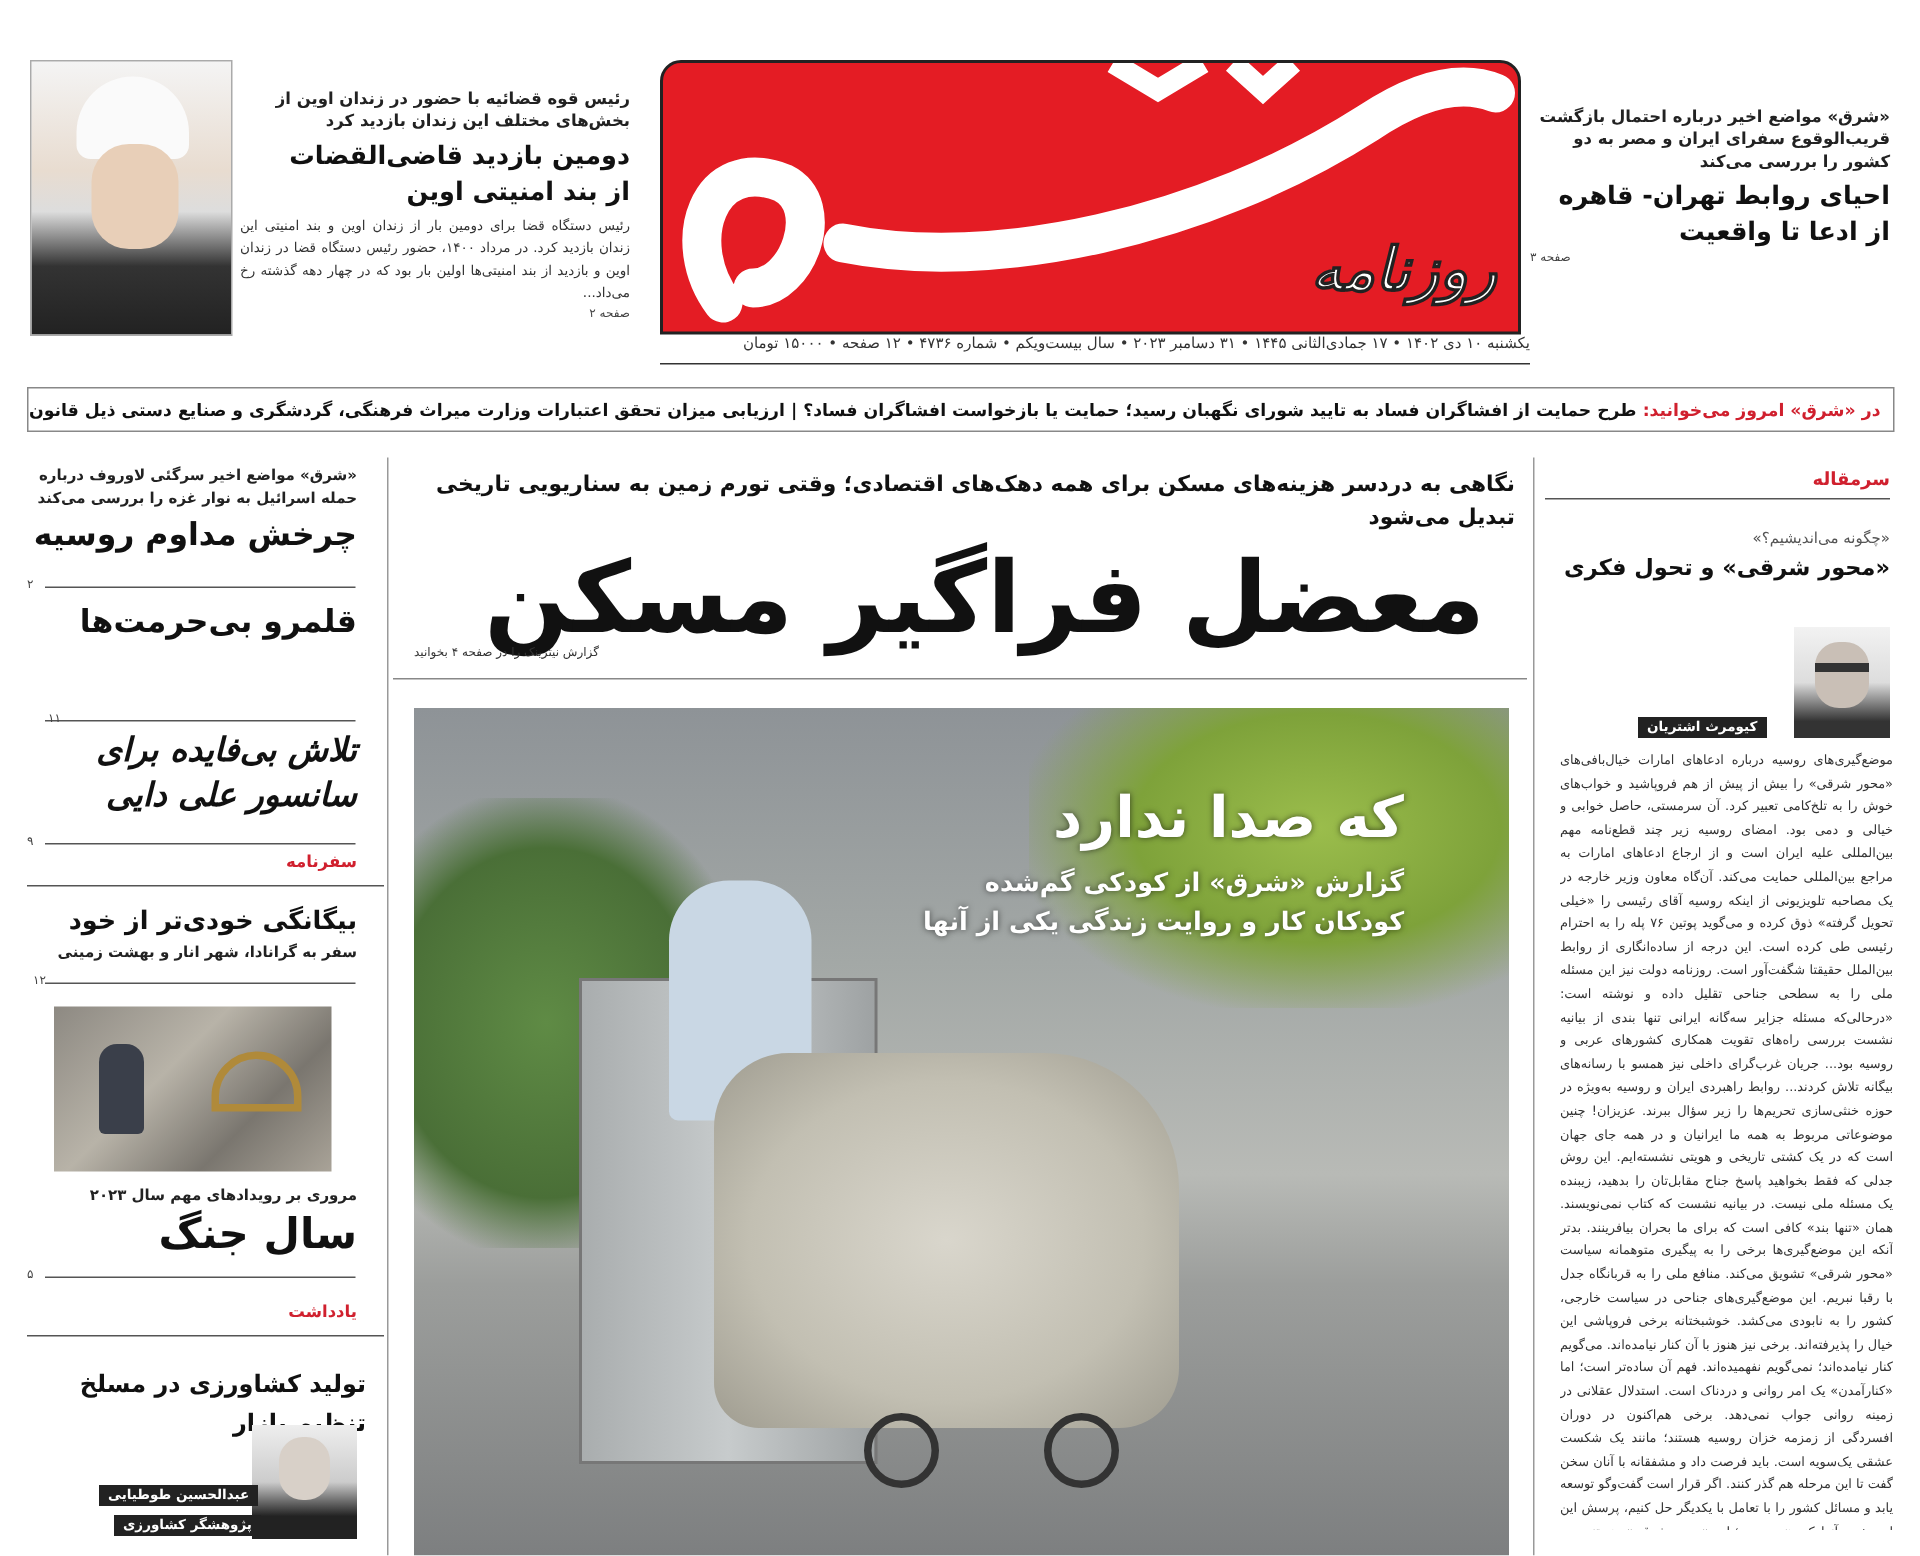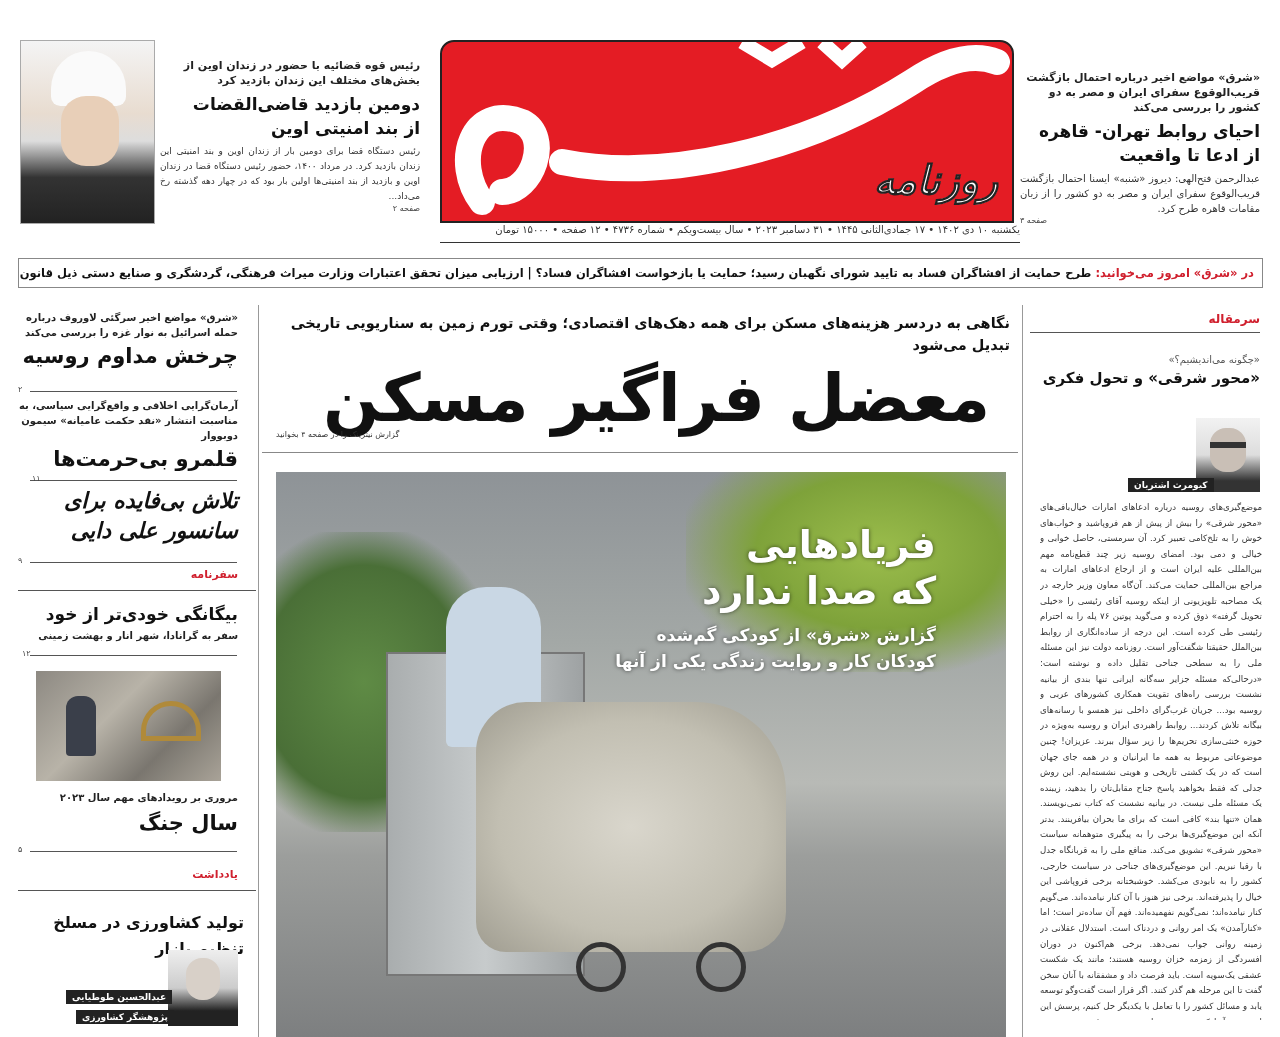--- a/index.html
+++ b/index.html
@@ -45,21 +45,20 @@
   </svg>
   <span class="sub">روزنامه</span>
 </div>
 <div id="dateline" class="abs">یکشنبه ۱۰ دی ۱۴۰۲ • ۱۷ جمادی‌الثانی ۱۴۴۵ • ۳۱ دسامبر ۲۰۲۳ • سال بیست‌ویکم • شماره ۴۷۳۶ • ۱۲ صفحه • ۱۵۰۰۰ تومان</div>
 <div class="rule" style="left:440px; top:242px; width:580px; background:#333;"></div>
 
 <div class="abs" style="right:20px; top:70px; width:240px;">
   <div class="kicker">«شرق» مواضع اخیر درباره احتمال بازگشت قریب‌الوقوع سفرای ایران و مصر به دو کشور را بررسی می‌کند</div>
   <div class="bold" style="font-size:17px; line-height:24px; margin-top:4px;">احیای روابط تهران- قاهره</div>
   <div class="bold" style="font-size:17px; line-height:24px;">از ادعا تا واقعیت</div>
-  <div class="body-txt" style="font-size:10px; margin-top:4px;">عبدالرحمن فتح‌الهی: دیروز «شنبه» ایسنا احتمال بازگشت قریب‌الوقوع سفرای ایران و مصر به دو کشور را از زبان مقامات قاهره طرح کرد.</div>
   <div class="pageref" style="text-align:left;">صفحه ۳</div>
 </div>
 
 <div class="photo" style="left:20px; top:40px; width:133px; height:182px; background:linear-gradient(#f4f4f4 0%,#e8dcd0 40%,#ddd 55%,#333 75%,#222 100%); border:1px solid #aaa;">
   <div style="position:absolute; left:30px; top:10px; width:75px; height:55px; background:#fafafa; border-radius:40px 40px 10px 10px;"></div>
   <div style="position:absolute; left:40px; top:55px; width:58px; height:70px; background:#e8cfb8; border-radius:25px;"></div>
 </div>
 <div class="abs" style="left:160px; top:58px; width:260px;">
   <div class="kicker">رئیس قوه قضائیه با حضور در زندان اوین از بخش‌های مختلف این زندان بازدید کرد</div>
   <div class="bold" style="font-size:17px; line-height:24px; margin-top:4px;">دومین بازدید قاضی‌القضات</div>
@@ -85,36 +84,34 @@
 
 <div class="photo" style="left:276px; top:472px; width:730px; height:565px; background:linear-gradient(180deg,#8e9397 0%,#a3a8a6 30%,#b8bab6 55%,#9c9e9c 68%,#7d7f80 100%);">
   <div style="position:absolute; left:0; top:60px; width:220px; height:300px; background:radial-gradient(ellipse at 40% 50%,#5f8b45 0%,#4a6f37 55%,transparent 75%);"></div>
   <div style="position:absolute; right:0; top:0; width:320px; height:200px; background:radial-gradient(ellipse at 60% 40%,#9bbd4c 0%,#7ea23a 45%,transparent 75%);"></div>
   <div style="position:absolute; left:110px; top:180px; width:195px; height:320px; background:linear-gradient(90deg,#a9adae,#c7cbcc,#9ea2a3); border:2px solid #777;"></div>
   <div style="position:absolute; left:170px; top:115px; width:95px; height:160px; background:#c9d7e4; border-radius:40px 40px 6px 6px;"></div>
   <div style="position:absolute; left:200px; top:230px; width:310px; height:250px; background:radial-gradient(ellipse at 50% 50%,#d9d6cc 0%,#c2bfb2 60%,#9f9c90 100%); border-radius:50px 90px 40px 30px;"></div>
   <div style="position:absolute; left:300px; top:470px; width:40px; height:40px; border:5px solid #333; border-radius:50%;"></div>
   <div style="position:absolute; left:420px; top:470px; width:40px; height:40px; border:5px solid #333; border-radius:50%;"></div>
   <div style="position:absolute; right:70px; top:50px; text-align:right; color:#fff; text-shadow:0 0 4px rgba(0,0,0,0.6);">
-    <div class="bold" style="font-size:38px; line-height:46px;">فریادهایی</div>
     <div class="bold" style="font-size:38px; line-height:46px;">که صدا ندارد</div>
     <div class="bold" style="font-size:17px; line-height:26px; margin-top:8px;">گزارش «شرق» از کودکی گم‌شده</div>
     <div class="bold" style="font-size:17px; line-height:26px;">کودکان کار و روایت زندگی یکی از آنها</div>
   </div>
 </div>
 
 <div class="abs" style="left:18px; top:310px; width:220px;">
   <div class="kicker" style="font-size:10px;">«شرق» مواضع اخیر سرگئی لاوروف درباره حمله اسرائیل به نوار غزه را بررسی می‌کند</div>
   <div class="bold" style="font-size:21px; line-height:32px;">چرخش مداوم روسیه</div>
 </div>
 <div class="rule" style="left:30px; top:391px; width:207px;"></div>
 <div class="abs pageref" style="left:18px; top:385px;">۲</div>
 
 <div class="abs" style="left:18px; top:398px; width:220px;">
-  <div class="kicker" style="font-size:10px;">آرمان‌گرایی اخلاقی و واقع‌گرایی سیاسی، به مناسبت انتشار «نقد حکمت عامیانه» سیمون دوبووار</div>
   <div class="bold" style="font-size:21px; line-height:32px;">قلمرو بی‌حرمت‌ها</div>
 </div>
 <div class="rule" style="left:30px; top:480px; width:207px;"></div>
 <div class="abs pageref" style="left:32px; top:474px;">۱۱</div>
 
 <div class="abs" style="left:18px; top:486px; width:220px;font-style:italic;">
   <div class="bold" style="font-size:22px; line-height:30px;">تلاش بی‌فایده برای سانسور علی دایی</div>
 </div>
 <div class="rule" style="left:30px; top:562px; width:207px;"></div>
 <div class="abs pageref" style="left:18px; top:556px;">۹</div>
@@ -127,21 +124,21 @@
 </div>
 <div class="rule" style="left:30px; top:655px; width:207px;"></div>
 <div class="abs pageref" style="left:22px; top:649px;">۱۲</div>
 
 <div class="photo" style="left:36px; top:671px; width:185px; height:110px; background:linear-gradient(135deg,#8d8982 0%,#b8b3a8 40%,#7a766f 70%,#a9a398 100%);">
   <div style="position:absolute; left:30px; top:25px; width:30px; height:60px; background:#3a3f4a; border-radius:12px 12px 4px 4px;"></div>
   <div style="position:absolute; right:20px; top:30px; width:50px; height:30px; border:5px solid #b08a3a; border-radius:30px 30px 0 0;"></div>
 </div>
 <div class="abs" style="left:18px; top:790px; width:220px;">
   <div class="kicker" style="font-size:10px;">مروری بر رویدادهای مهم سال ۲۰۲۳</div>
-  <div class="bold" style="font-size:21px; line-height:36px;text-align:right;">سال جنگ</div>
+  <div class="bold" style="font-size:28px; line-height:36px;text-align:right;">سال جنگ</div>
 </div>
 <div class="rule" style="left:30px; top:851px; width:207px;"></div>
 <div class="abs pageref" style="left:18px; top:845px;">۵</div>
 
 <div class="abs red bold" style="left:18px; top:868px; width:220px; font-size:11px;">یادداشت</div>
 <div class="rule" style="left:18px; top:890px; width:238px;"></div>
 <div class="abs bold" style="left:14px; top:910px; width:230px; font-size:16px; line-height:26px;">تولید کشاورزی در مسلخ تنظیم بازار</div>
 <div class="photo" style="left:168px; top:950px; width:70px; height:76px; background:linear-gradient(#eee 0%,#ccc 50%,#222 80%);">
   <div style="position:absolute; left:18px; top:8px; width:34px; height:42px; background:#d8d0c8; border-radius:16px;"></div>
 </div>
@@ -151,17 +148,17 @@
 <div class="abs red bold" style="right:20px; top:312px; font-size:12px; letter-spacing:2px;">سرمقاله</div>
 <div class="rule" style="left:1030px; top:332px; width:230px;"></div>
 <div class="abs" style="right:20px; top:354px; width:220px;">
   <div style="font-size:10px; color:#555;">«چگونه می‌اندیشیم؟»</div>
   <div class="bold" style="font-size:15px; line-height:26px;">«محور شرقی» و تحول فکری</div>
 </div>
 <div class="photo" style="left:1196px; top:418px; width:64px; height:74px; background:linear-gradient(#f2f2f2 0%,#ddd 50%,#333 85%);">
   <div style="position:absolute; left:14px; top:10px; width:36px; height:44px; background:#c9bfb6; border-radius:16px;"></div>
   <div style="position:absolute; left:14px; top:24px; width:36px; height:6px; background:#333;"></div>
 </div>
-<div class="name-tag" style="left:1128px; top:478px;text-align:right;">کیومرث اشتریان</div>
+<div class="name-tag" style="left:1092px; top:478px;text-align:right;">کیومرث اشتریان</div>
 <div class="abs body-txt" style="left:1040px; top:500px; width:222px; height:520px; overflow:hidden; font-size:8.6px; line-height:15.6px;">
   <span>موضع‌گیری‌های روسیه درباره ادعاهای امارات خیال‌بافی‌های «محور شرقی» را بیش از پیش از هم فروپاشید و خواب‌های خوش را به تلخ‌کامی تعبیر کرد. آن سرمستی، حاصل خوابی و خیالی و دمی بود. امضای روسیه زیر چند قطع‌نامه مهم بین‌المللی علیه ایران است و از ارجاع ادعاهای امارات به مراجع بین‌المللی حمایت می‌کند. آن‌گاه معاون وزیر خارجه در یک مصاحبه تلویزیونی از اینکه روسیه آقای رئیسی را «خیلی تحویل گرفته» ذوق کرده و می‌گوید پوتین ۷۶ پله را به احترام رئیسی طی کرده است. این درجه از ساده‌انگاری از روابط بین‌الملل حقیقتا شگفت‌آور است. روزنامه دولت نیز این مسئله ملی را به سطحی جناحی تقلیل داده و نوشته است: «درحالی‌که مسئله جزایر سه‌گانه ایرانی تنها بندی از بیانیه نشست بررسی راه‌های تقویت همکاری کشورهای عربی و روسیه بود... جریان غرب‌گرای داخلی نیز همسو با رسانه‌های بیگانه تلاش کردند... روابط راهبردی ایران و روسیه به‌ویژه در حوزه خنثی‌سازی تحریم‌ها را زیر سؤال ببرند. عزیزان! چنین موضوعاتی مربوط به همه ما ایرانیان و در همه جای جهان است که در یک کشتی تاریخی و هویتی نشسته‌ایم. این روش جدلی که فقط بخواهید پاسخ جناح مقابل‌تان را بدهید، زیبنده یک مسئله ملی نیست. در بیانیه نشست که کتاب نمی‌نویسند. همان «تنها بند» کافی است که برای ما بحران بیافرینند. بدتر آنکه این موضع‌گیری‌ها برخی را به پیگیری متوهمانه سیاست «محور شرقی» تشویق می‌کند. منافع ملی را به قربانگاه جدل با رقبا نبریم. این موضع‌گیری‌های جناحی در سیاست خارجی، کشور را به نابودی می‌کشد. خوشبختانه برخی فروپاشی این خیال را پذیرفته‌اند. برخی نیز هنوز با آن کنار نیامده‌اند. می‌گویم کنار نیامده‌اند؛ نمی‌گویم نفهمیده‌اند. فهم آن ساده‌تر است؛ اما «کنارآمدن» یک امر روانی و دردناک است. استدلال عقلانی در زمینه روانی جواب نمی‌دهد. برخی هم‌اکنون در دوران افسردگی از زمزمه خزان روسیه هستند؛ مانند یک شکست عشقی یک‌سویه است. باید فرصت داد و مشفقانه با آنان سخن گفت تا این مرحله هم گذر کنند. اگر قرار است گفت‌وگو توسعه یابد و مسائل کشور را با تعامل با یکدیگر حل کنیم، پرسش این است: به آنها که هنوز در رؤیای «محور شرقی» هستند، چه بگوییم؟</span>
   <br>
 </div>
 
 </body></html>

